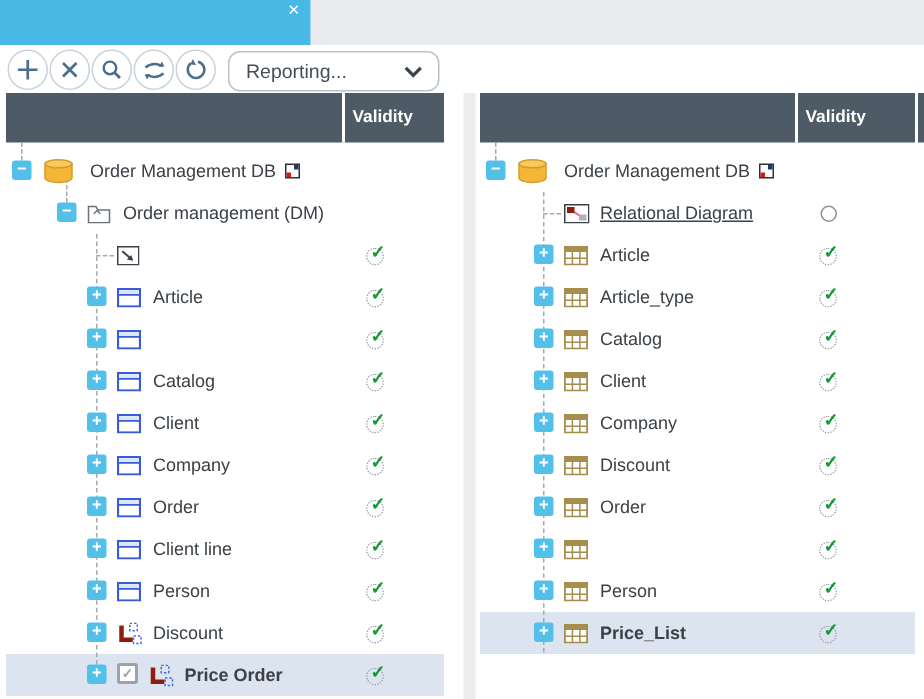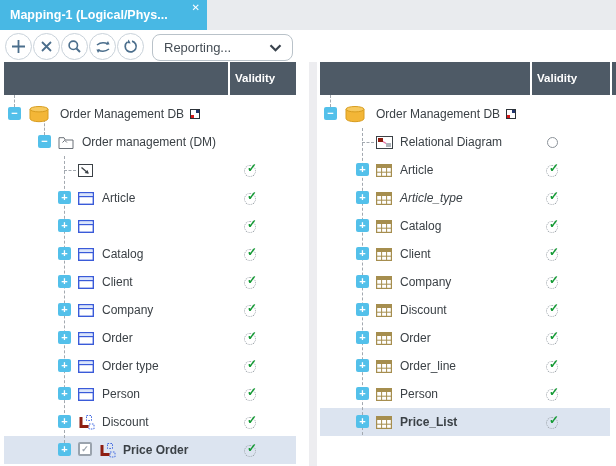--- a/index.html
+++ b/index.html
@@ -48,21 +48,20 @@
   .vempty{position:absolute;left:1px;top:2px;width:9px;height:9px;border:1px solid #8b9299;border-radius:50%;}
   .treeline-v{position:absolute;width:0;border-left:1px dashed #a3a9b0;z-index:1;}
   .treeline-h{position:absolute;height:0;border-top:1px dashed #a3a9b0;z-index:1;}
   svg{display:block;}
 </style>
 </head>
 <body>
 
 <div class="tabbar-rest"></div>
 <div class="tab">
-  <span class="tab-title">Mapping-1 (Logical/Phys...</span>
   <span class="tab-close">✕</span>
 </div>
 
 <div class="toolbar">
   <div class="tool-btn" style="left:5px">
     <span>
       <svg width="17" height="17" viewBox="0 0 17 17">
           <path d="M8.5 2 v13 M2 8.5 h13" stroke="#4b6e8c" stroke-width="1.8" fill="none"></path>
         </svg>
     </span>
@@ -263,21 +262,21 @@
       <div class="row" style="top: 257px;">
         <span class="exp" style="left: 54px;">+</span>
         <span class="ico" style="left: 74px;">
           <svg width="16" height="13" viewBox="0 0 16 13">
             <rect x="0.7" y="0.7" width="14.6" height="11.6" fill="#fff" stroke="#3a5bd9" stroke-width="1.4"></rect>
             <rect x="1.6" y="1.6" width="12.8" height="2.6" fill="#dbe6fb"></rect>
             <line x1="0.7" y1="4.6" x2="15.3" y2="4.6" stroke="#3a5bd9" stroke-width="1.2"></line>
           </svg>
         </span>
         <span class="lbl" style="left: 98px;">
-          <span>Order type</span>
+          <span>Client line</span>
         </span>
         <span class="val" style="left: 240px;">
           <i class="vcirc"></i>
           <i class="vtick">✓</i>
         </span>
       </div>
       <div class="row" style="top: 285px;">
         <span class="exp" style="left: 54px;">+</span>
         <span class="ico" style="left: 74px;">
           <svg width="16" height="13" viewBox="0 0 16 13">
@@ -362,21 +361,21 @@
       </div>
       <div class="row" style="top: 33px;">
         <span class="ico" style="left: 56px;">
           <svg width="17" height="13" viewBox="0 0 17 13">
             <rect x="0.5" y="0.5" width="16" height="12" fill="#fff" stroke="#3b4146"></rect>
             <path d="M6 5 L11 8" stroke="#e873a8" stroke-width="1.4"></path>
             <rect x="2" y="2" width="5" height="4" fill="#8e1d10"></rect>
             <rect x="10" y="7" width="5" height="4" fill="#aeb4ba"></rect>
           </svg>
         </span>
-        <span class="lbl" style="left: 80px;">
+        <span class="lbl" style="left: 80px; text-decoration: underline;">
           <span>Relational Diagram</span>
         </span>
         <span class="val" style="left: 226px;">
           <i class="vempty"></i>
         </span>
       </div>
       <div class="row" style="top: 61px;">
         <span class="exp" style="left: 36px;">+</span>
         <span class="ico" style="left: 56px;">
           <svg width="16" height="13" viewBox="0 0 16 13">
@@ -399,21 +398,21 @@
         <span class="exp" style="left: 36px;">+</span>
         <span class="ico" style="left: 56px;">
           <svg width="16" height="13" viewBox="0 0 16 13">
             <rect x="0.6" y="0.6" width="14.8" height="11.8" fill="#fff" stroke="#a68e4f" stroke-width="1.2"></rect>
             <rect x="0.6" y="0.6" width="14.8" height="3.4" fill="#a68e4f"></rect>
             <line x1="5.6" y1="4" x2="5.6" y2="12.4" stroke="#a68e4f"></line>
             <line x1="10.6" y1="4" x2="10.6" y2="12.4" stroke="#a68e4f"></line>
             <line x1="0.6" y1="8.2" x2="15.4" y2="8.2" stroke="#a68e4f"></line>
           </svg>
         </span>
-        <span class="lbl" style="left: 80px; font-style: italic;">
+        <span class="lbl" style="left: 80px;">
           <span>Article_type</span>
         </span>
         <span class="val" style="left: 226px;">
           <i class="vcirc"></i>
           <i class="vtick">✓</i>
         </span>
       </div>
       <div class="row" style="top: 117px;">
         <span class="exp" style="left: 36px;">+</span>
         <span class="ico" style="left: 56px;">
@@ -512,23 +511,20 @@
       <div class="row" style="top: 257px;">
         <span class="exp" style="left: 36px;">+</span>
         <span class="ico" style="left: 56px;">
           <svg width="16" height="13" viewBox="0 0 16 13">
             <rect x="0.6" y="0.6" width="14.8" height="11.8" fill="#fff" stroke="#a68e4f" stroke-width="1.2"></rect>
             <rect x="0.6" y="0.6" width="14.8" height="3.4" fill="#a68e4f"></rect>
             <line x1="5.6" y1="4" x2="5.6" y2="12.4" stroke="#a68e4f"></line>
             <line x1="10.6" y1="4" x2="10.6" y2="12.4" stroke="#a68e4f"></line>
             <line x1="0.6" y1="8.2" x2="15.4" y2="8.2" stroke="#a68e4f"></line>
           </svg>
-        </span>
-        <span class="lbl" style="left: 80px;">
-          <span>Order_line</span>
         </span>
         <span class="val" style="left: 226px;">
           <i class="vcirc"></i>
           <i class="vtick">✓</i>
         </span>
       </div>
       <div class="row" style="top: 285px;">
         <span class="exp" style="left: 36px;">+</span>
         <span class="ico" style="left: 56px;">
           <svg width="16" height="13" viewBox="0 0 16 13">

